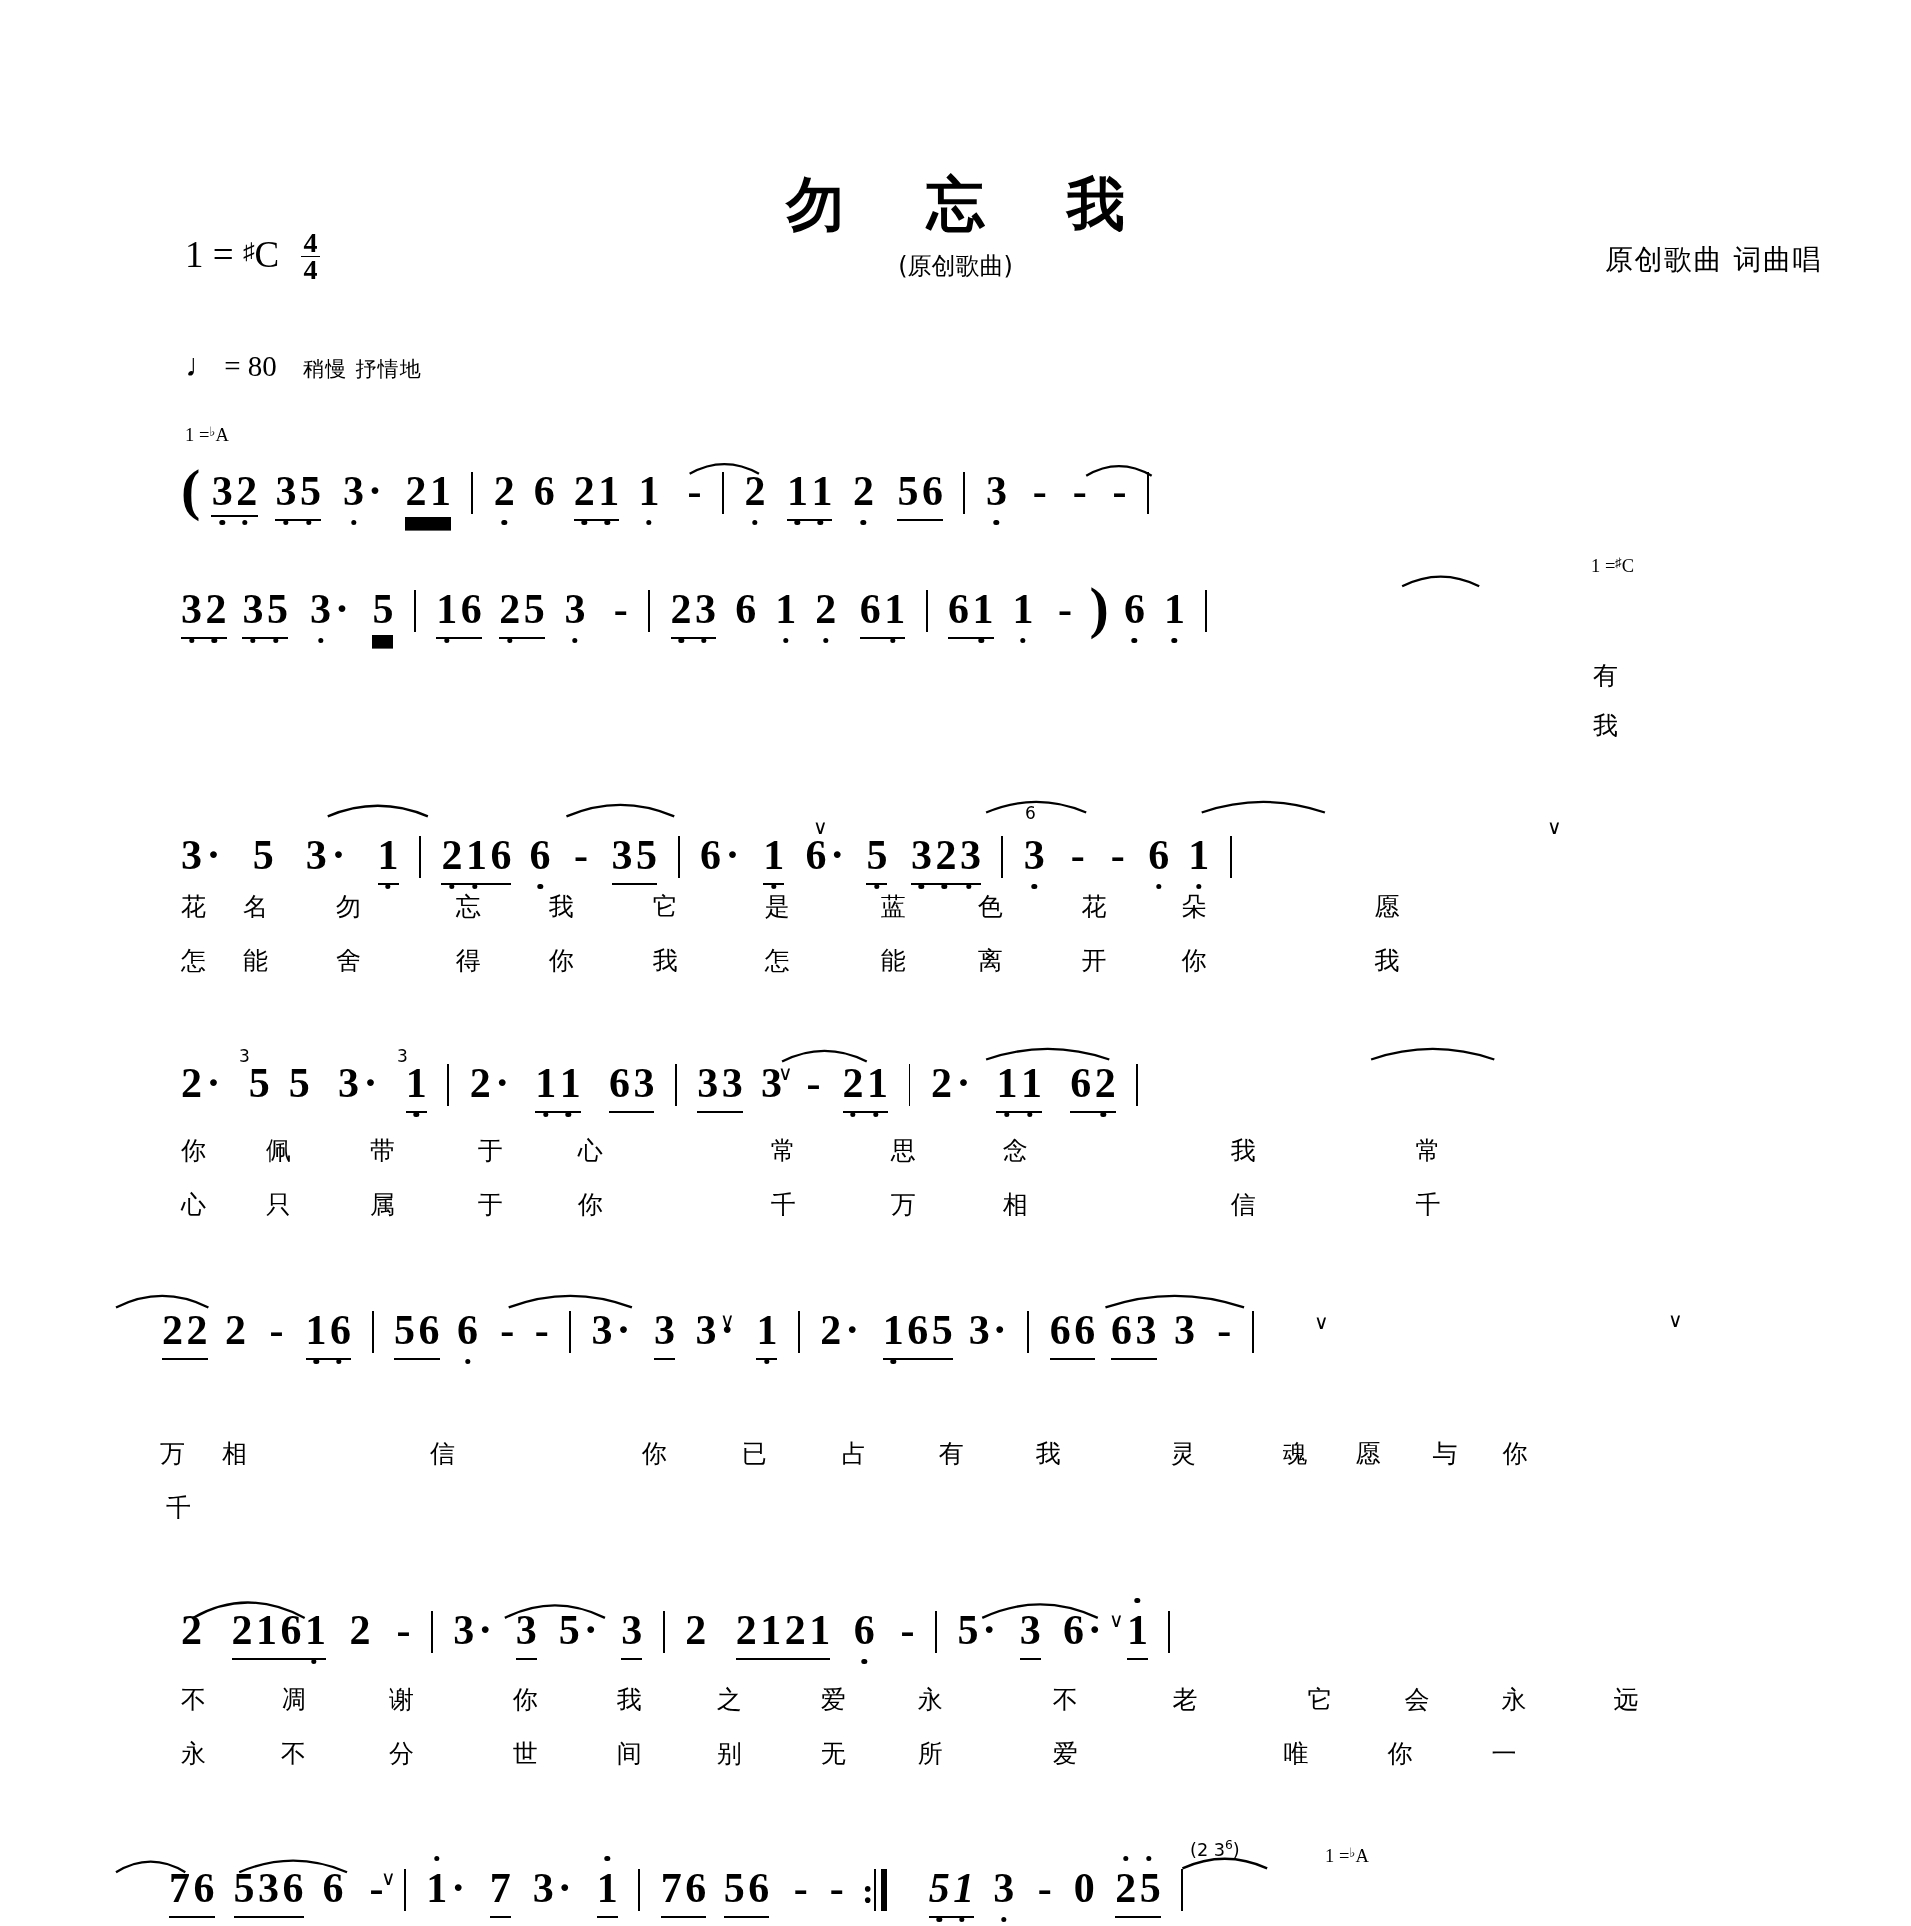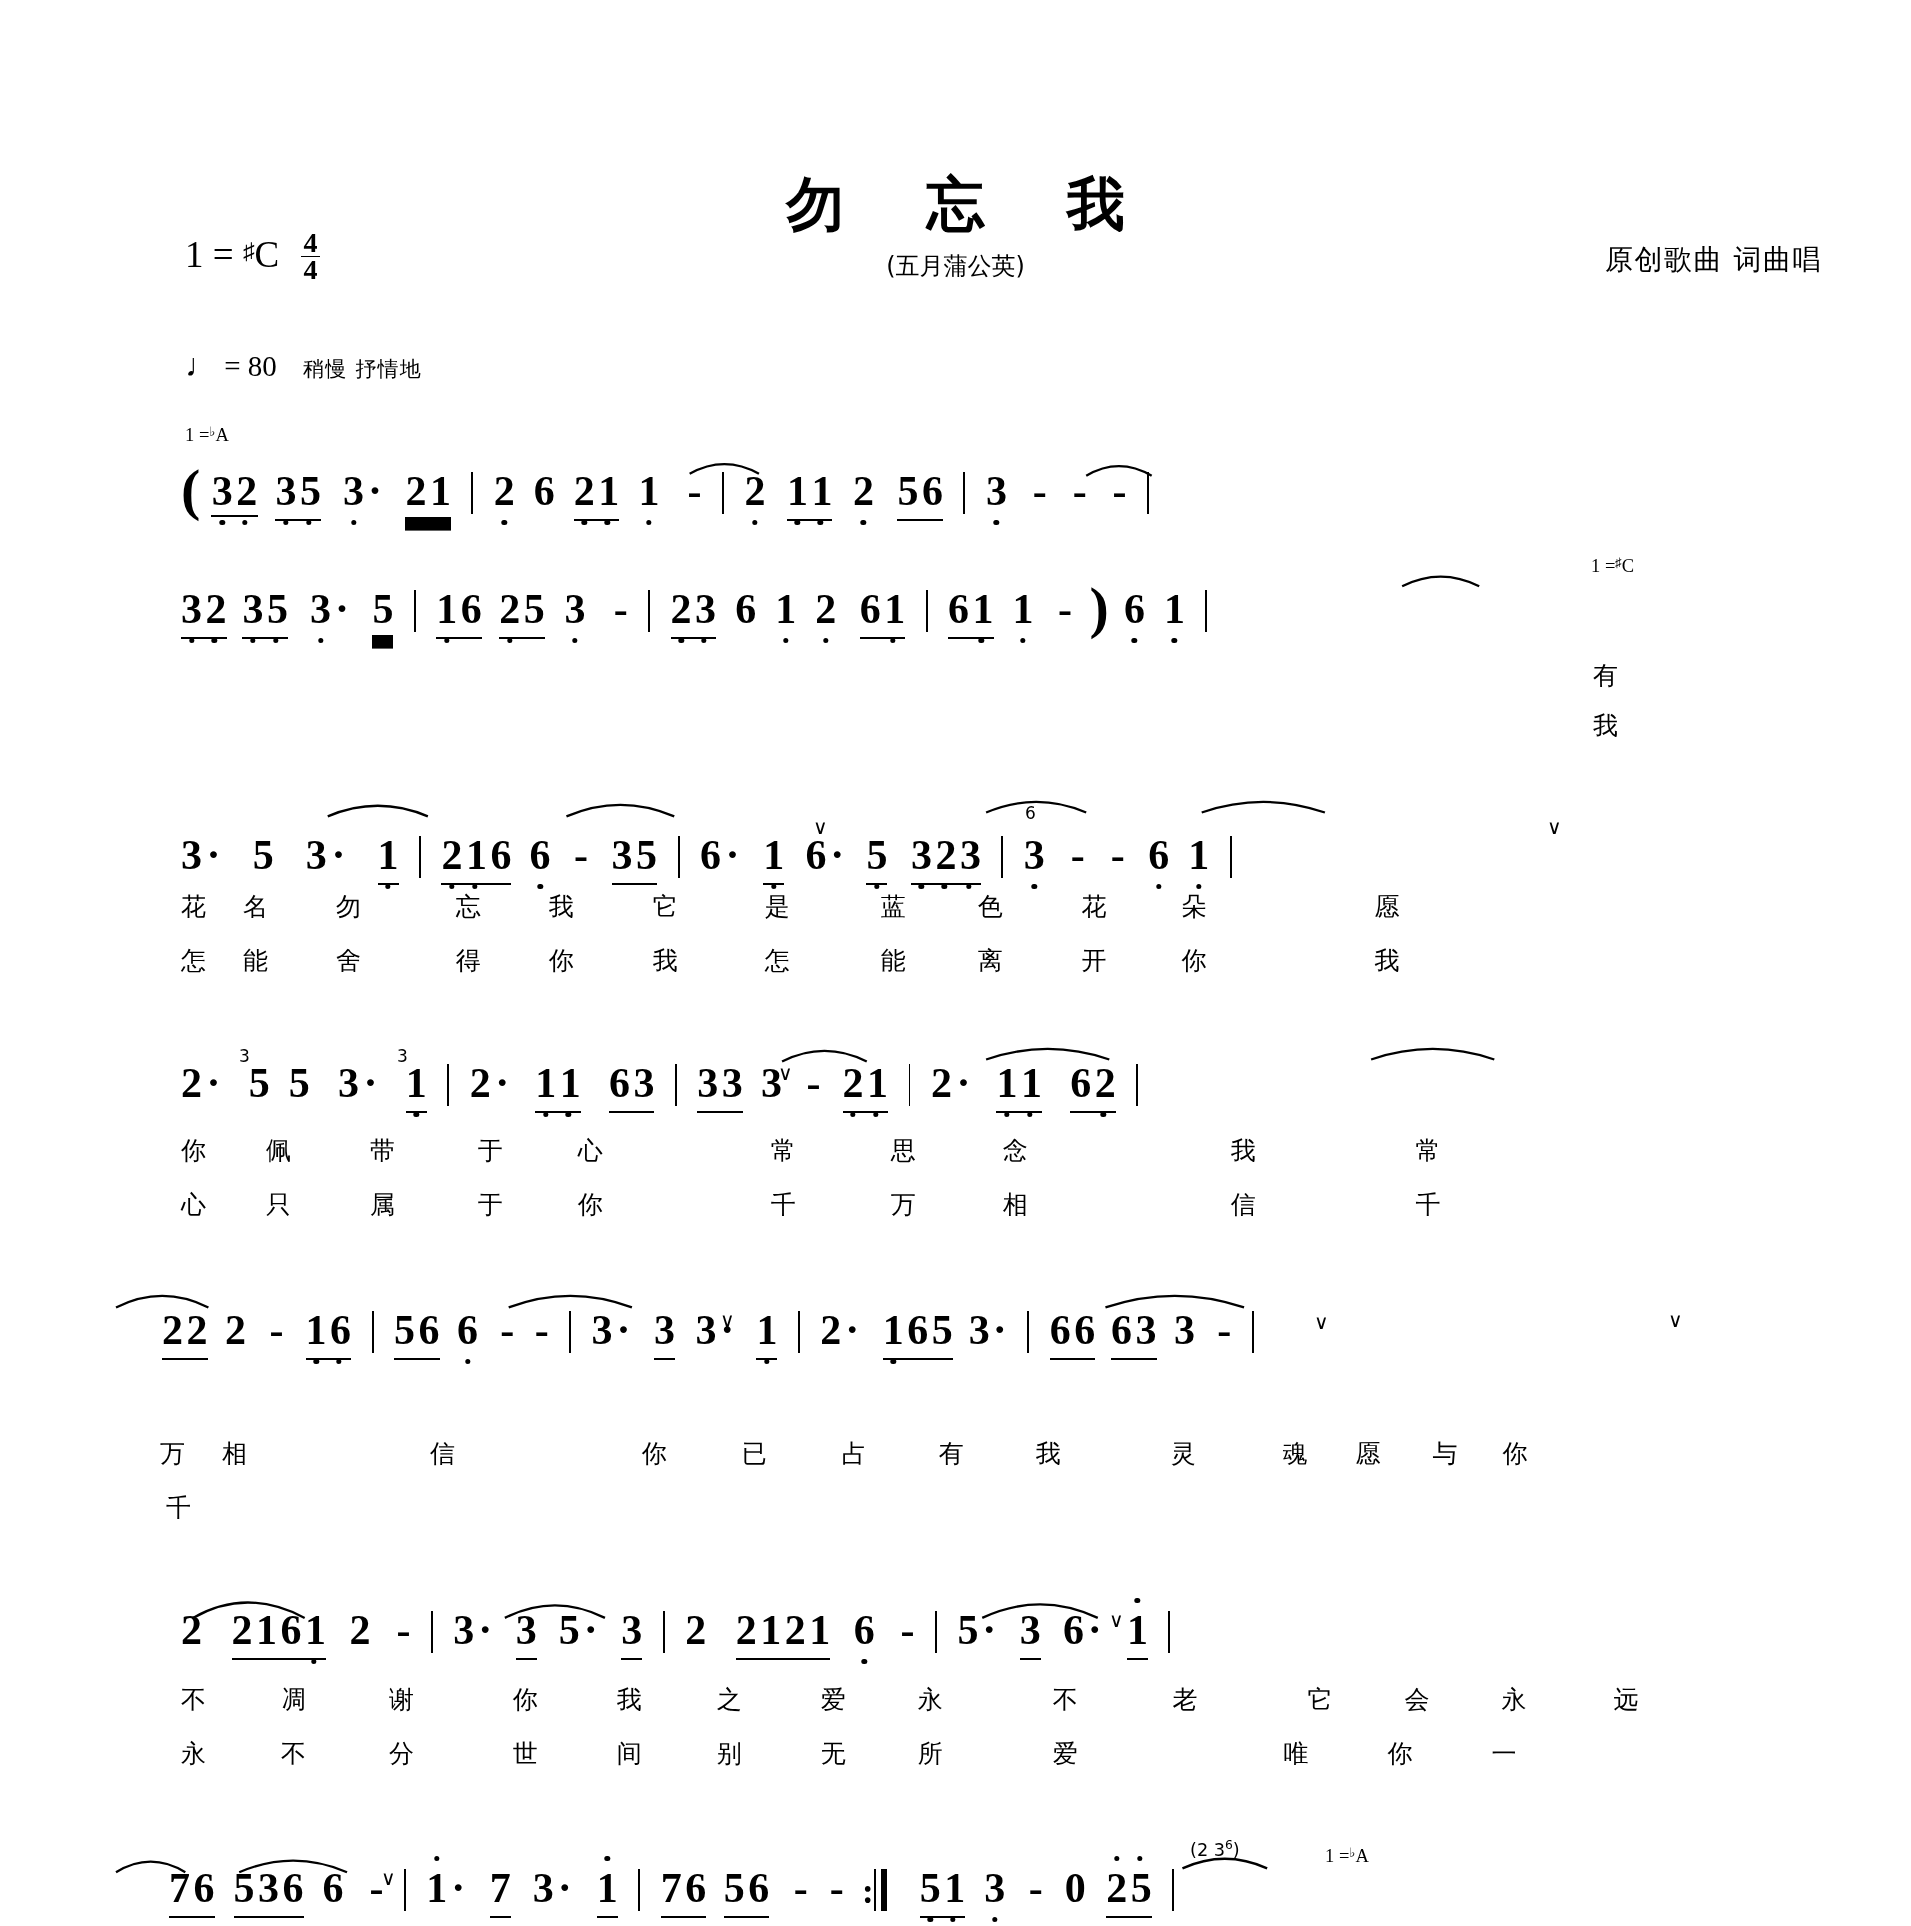--- a/index.html
+++ b/index.html
@@ -150,21 +150,21 @@
   }
 
   svg.sysline { position: absolute; left: 0; top: 0; overflow: visible; }
 </style>
 </head>
 <body>
 
 <div class="sheet">
 
   <div class="title">勿 忘 我</div>
-  <div class="subtitle">(五月蒲公英)</div>
+  <div class="subtitle">(原创歌曲)</div>
   <div class="credits">原创歌曲 词曲唱</div>
 
   <div class="keysig">
     <span>1 = <span class="sharp">♯</span>C</span>
     <span class="frac">
       <span class="num">4</span>
       <span class="den">4</span>
     </span>
   </div>
 
@@ -552,21 +552,21 @@
       <span class="n">7</span><span class="n"> 6</span>
     </span>
     <span class="n underline" style="margin-left:7px;">
       <span class="n">5</span><span class="n"> 6</span>
     </span>
     <span style="margin-left:14px;">-</span>
     <span style="margin-left:11.6px;">-</span>
     <span class="endbar" style="margin-left:7.7px;">
       <span style="font-size:35px; vertical-align:7.7px;">:</span><i></i><i class="thick"></i>
     </span>
-    <span class="n underline" style="margin-left:22px;">
+    <span class="n underline" style="margin-left:31px;font-style:italic;">
       <span class="n dotbelow">5</span><span class="n dotbelow"> 1</span>
     </span>
     <span class="n dotbelow" style="margin-left:8.5px;">3</span>
     <span style="margin-left:13px;">-</span>
     <span class="n" style="margin-left:11.6px;">0</span>
     <span class="n underline" style="margin-left:10px;">
       <span class="n dotabove">2</span><span class="n dotabove"> 5</span>
     </span>
     <span class="bar"></span>
   </div>

